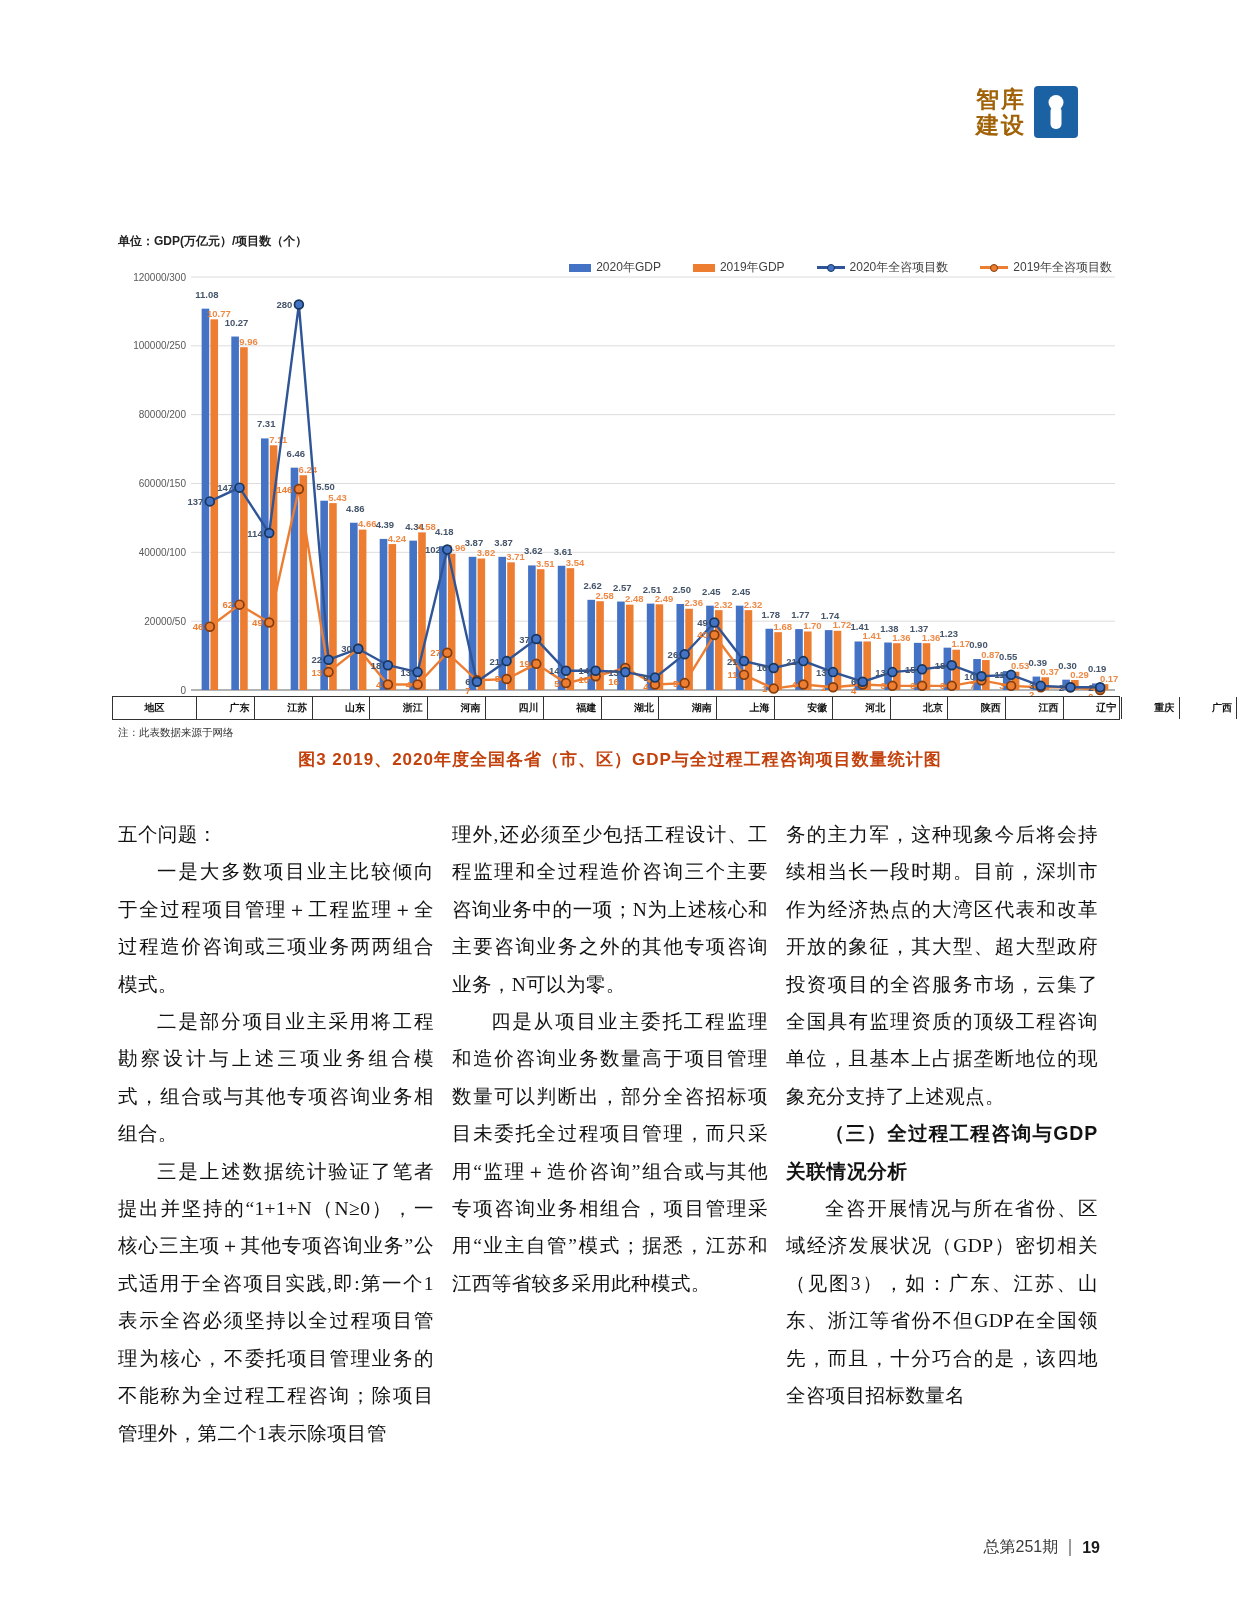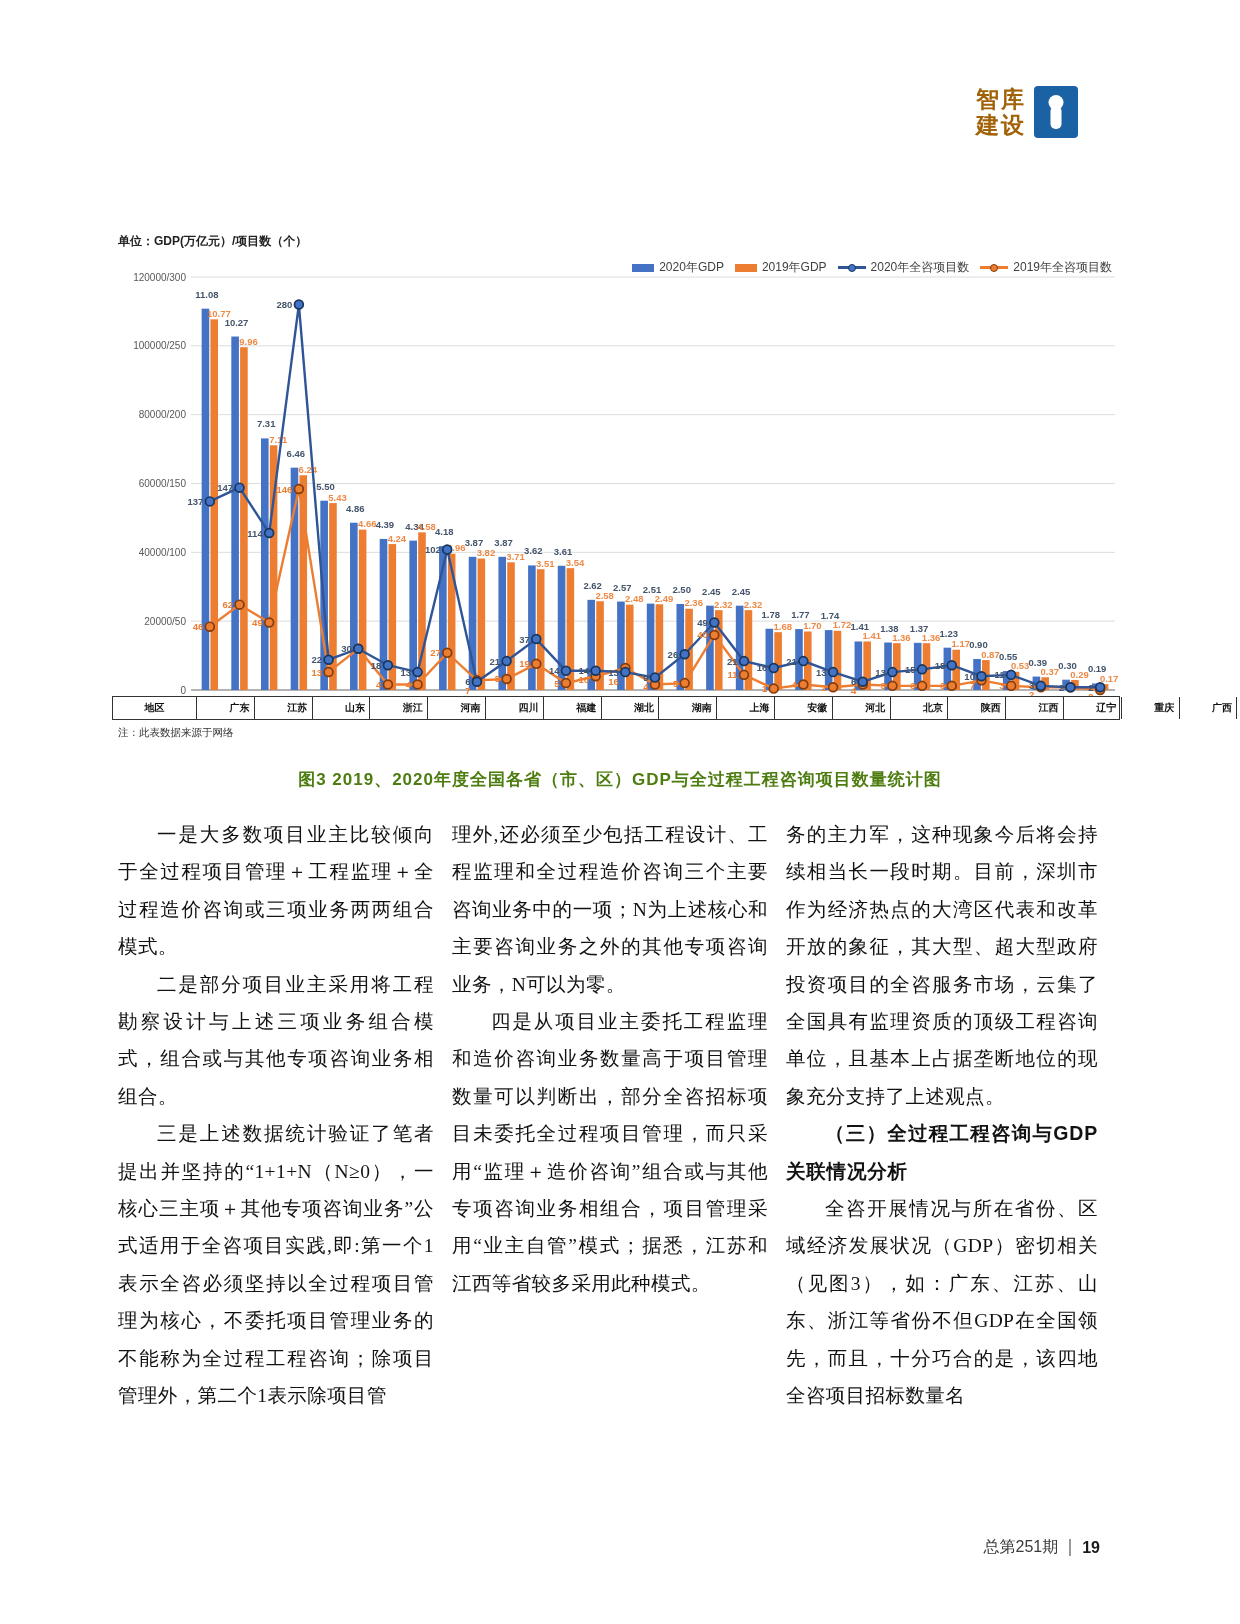--- a/index.html
+++ b/index.html
@@ -11,36 +11,36 @@
   }
   
   .logo { position:absolute; top:86px; right:162px; display:flex; align-items:center; }
   .logo-text { text-align:left; margin-right:8px; }
   .logo-text div { font-size:23px; font-weight:bold; color:#a16207; line-height:26px; letter-spacing:2px; }
   .logo-mark { width:44px; height:52px; background:#1b62a5; border-radius:4px; position:relative; }
   .logo-mark .keyhole-circle { position:absolute; top:9px; left:50%; transform:translateX(-50%); width:15px; height:15px; border-radius:50%; background:#ffffff; }
   .logo-mark .keyhole-bar { position:absolute; top:20px; left:50%; transform:translateX(-50%); width:11px; height:23px; border-radius:5px; background:#ffffff; }
   
   .unit-label { position:absolute; left:118px; top:233px; font-size:12px; font-weight:bold; color:#222; }
-  .legend { position:absolute; top:259px; right:128px; display:flex; align-items:center; gap:11px; }
+  .legend { position:absolute; top:259px; right:128px; display:flex; align-items:center; gap:32px; }
   .legend-item { display:flex; align-items:center; gap:5px; font-size:12px; color:#404040; }
   .sw { position:relative; display:inline-block; }
   .sw-bar { width:22px; height:8px; }
   .sw-line { width:28px; height:3px; }
   .sw-line i { position:absolute; top:50%; left:50%; transform:translate(-50%,-50%); width:8px; height:8px; border-radius:50%; display:block; }
   #chart-svg { position:absolute; left:112px; top:250px; }
   .ax { font-size:10px; fill:#595959; font-family:"Liberation Sans",sans-serif; }
   .dlab { font-size:9.5px; font-weight:bold; font-family:"Liberation Sans",sans-serif; }
   
   .region-table { position:absolute; left:112px; top:696px; width:1008px; height:24px; display:flex; border:1.3px solid #333;gap:28px; }
   .region-cell { flex:0 0 auto; border-right:1px solid #333; font-size:10px; font-weight:bold;
                  display:flex; align-items:center; justify-content:center; color:#111; overflow:hidden; white-space:nowrap; }
   .region-cell:last-child { border-right:none; }
   .chart-note { position:absolute; left:118px; top:726px; font-size:10.5px; color:#333; }
-  .chart-caption { position:absolute; left:0; top:768px; width:100%; text-align:center; font-size:17px; font-weight:bold; color:#4d7c0f; letter-spacing:1px; }
+  .chart-caption { position:absolute; left:0; top:748px; width:100%; text-align:center; font-size:17px; font-weight:bold; color:#c2410c; letter-spacing:1px; }
   
   .col { position:absolute; top:816px; width:316px; font-family:"Liberation Serif","DejaVu Serif",serif;
          font-size:19.5px; line-height:37.4px; text-align:justify; color:#121212; letter-spacing:0.4px; }
   .col p { text-indent:2em; }
   .col p.noindent { text-indent:0; }
   .col p.subhead { font-family:"Liberation Sans",sans-serif; font-weight:bold; letter-spacing:0.8px; }
   #col1 { left:118px; } #col2 { left:452px; } #col3 { left:786px; width:312px; }
   
   .footer { position:absolute; top:1537px; right:140px; display:flex; align-items:center; font-size:16px; color:#3a3a3a; }
   .footer .bar { display:inline-block; width:2px; height:17px; background:#9a9a9a; margin:0 11px; }
@@ -400,20 +400,21 @@
       <div class="region-cell" style="width: 29.8065px;">海南</div>
       <div class="region-cell" style="width: 29.8065px;">宁夏</div>
       <div class="region-cell" style="width: 29.8065px;">青海</div>
       <div class="region-cell" style="width: 29.8065px;">西藏</div>
     </div>
 
   <div class="chart-note">注：此表数据来源于网络</div>
   <div class="chart-caption">图3  2019、2020年度全国各省（市、区）GDP与全过程工程咨询项目数量统计图</div>
 
   <div class="col" id="col1">
+    <p class="noindent">五个问题：</p>
     <p>一是大多数项目业主比较倾向于全过程项目管理＋工程监理＋全过程造价咨询或三项业务两两组合模式。</p>
     <p>二是部分项目业主采用将工程勘察设计与上述三项业务组合模式，组合或与其他专项咨询业务相组合。</p>
     <p>三是上述数据统计验证了笔者提出并坚持的“1+1+N（N≥0），一核心三主项＋其他专项咨询业务”公式适用于全咨项目实践,即:第一个1表示全咨必须坚持以全过程项目管理为核心，不委托项目管理业务的不能称为全过程工程咨询；除项目管理外，第二个1表示除项目管</p>
   </div>
   <div class="col" id="col2">
     <p class="noindent">理外,还必须至少包括工程设计、工程监理和全过程造价咨询三个主要咨询业务中的一项；N为上述核心和主要咨询业务之外的其他专项咨询业务，N可以为零。</p>
     <p>四是从项目业主委托工程监理和造价咨询业务数量高于项目管理数量可以判断出，部分全咨招标项目未委托全过程项目管理，而只采用“监理＋造价咨询”组合或与其他专项咨询业务相组合，项目管理采用“业主自管”模式；据悉，江苏和江西等省较多采用此种模式。</p>
   </div>
   <div class="col" id="col3">
     <p class="noindent">务的主力军，这种现象今后将会持续相当长一段时期。目前，深圳市作为经济热点的大湾区代表和改革开放的象征，其大型、超大型政府投资项目的全咨服务市场，云集了全国具有监理资质的顶级工程咨询单位，且基本上占据垄断地位的现象充分支持了上述观点。</p>

